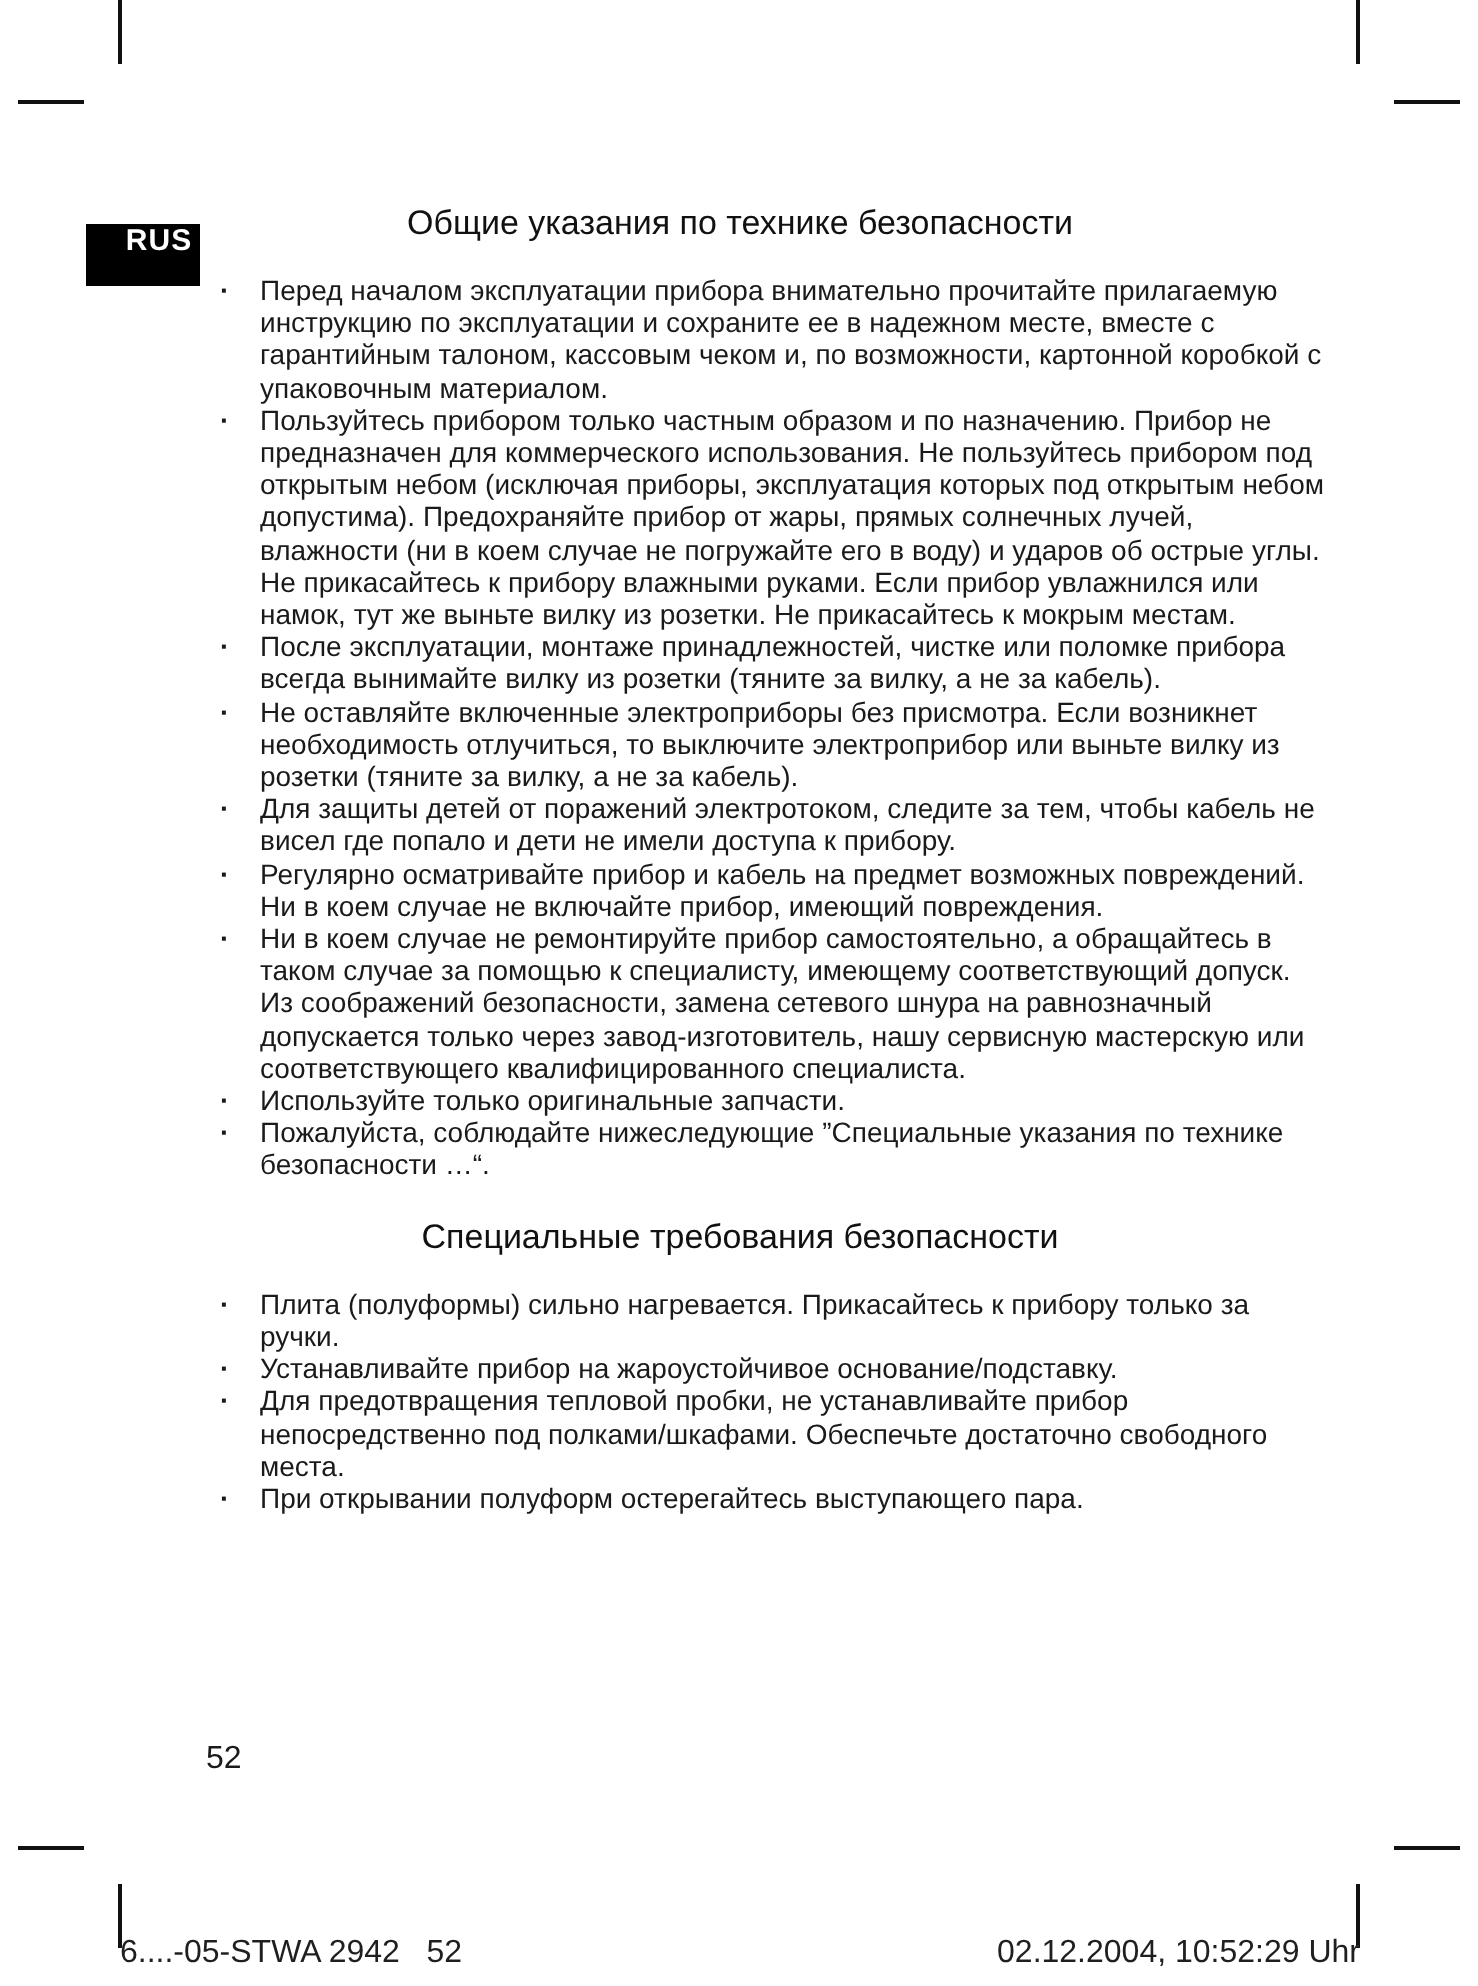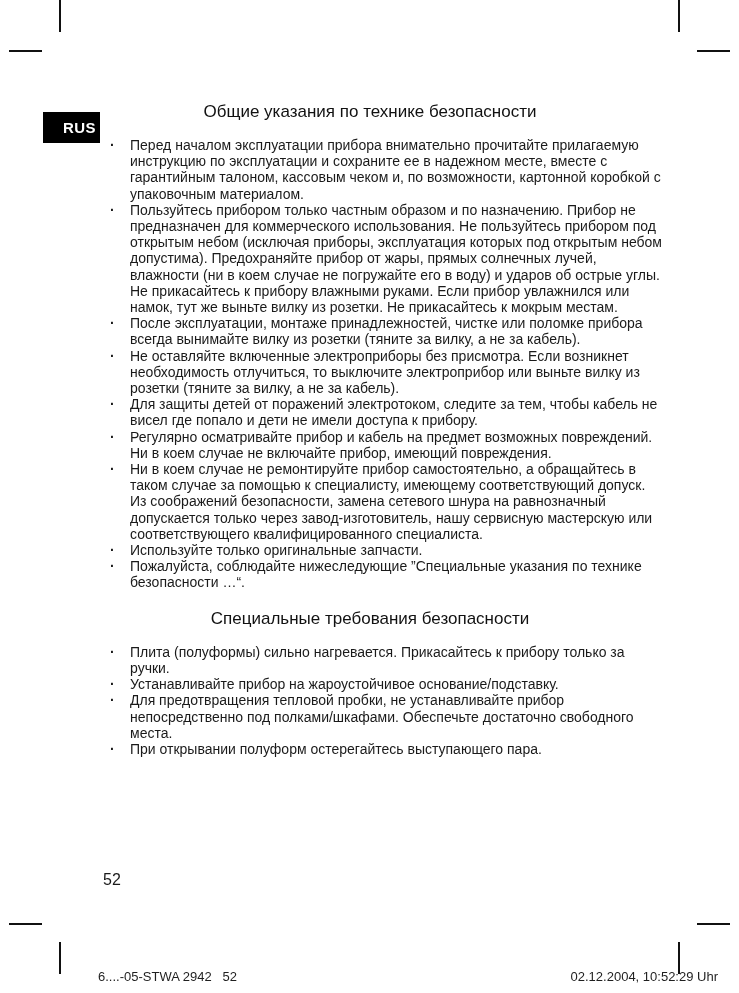--- a/index.html
+++ b/index.html
@@ -34,21 +34,21 @@
   
   .badge {
     position: absolute;
     left: 43px;
     top: 112px;
     width: 57px;
     height: 31px;
     background: #000000;
     color: #ffffff;
     display: flex;
-    align-items: center;
+    align-items: flex-start;
     justify-content: center;
     padding-left: 16px;
     box-sizing: border-box;
     font-weight: bold;
     font-size: 15px;
     letter-spacing: 0.5px;
   }
   
   .content {
     position: absolute;
@@ -95,25 +95,24 @@
     line-height: 18px;
   }
   
   .footer {
     position: absolute;
     left: 60px;
     top: 969px;
     width: 620px;
     display: flex;
     justify-content: space-between;
-    font-size: 13px;
+    font-size: 16px;
     line-height: 16px;
     white-space: pre;
     color: #1f1f1f;
-    margin-left: 38px;
   }
 </style>
 </head>
 <body>
 
 <div class="page">
 
   <span class="crop v tl-v"></span>
   <span class="crop h tl-h"></span>
   <span class="crop v tr-v"></span>

